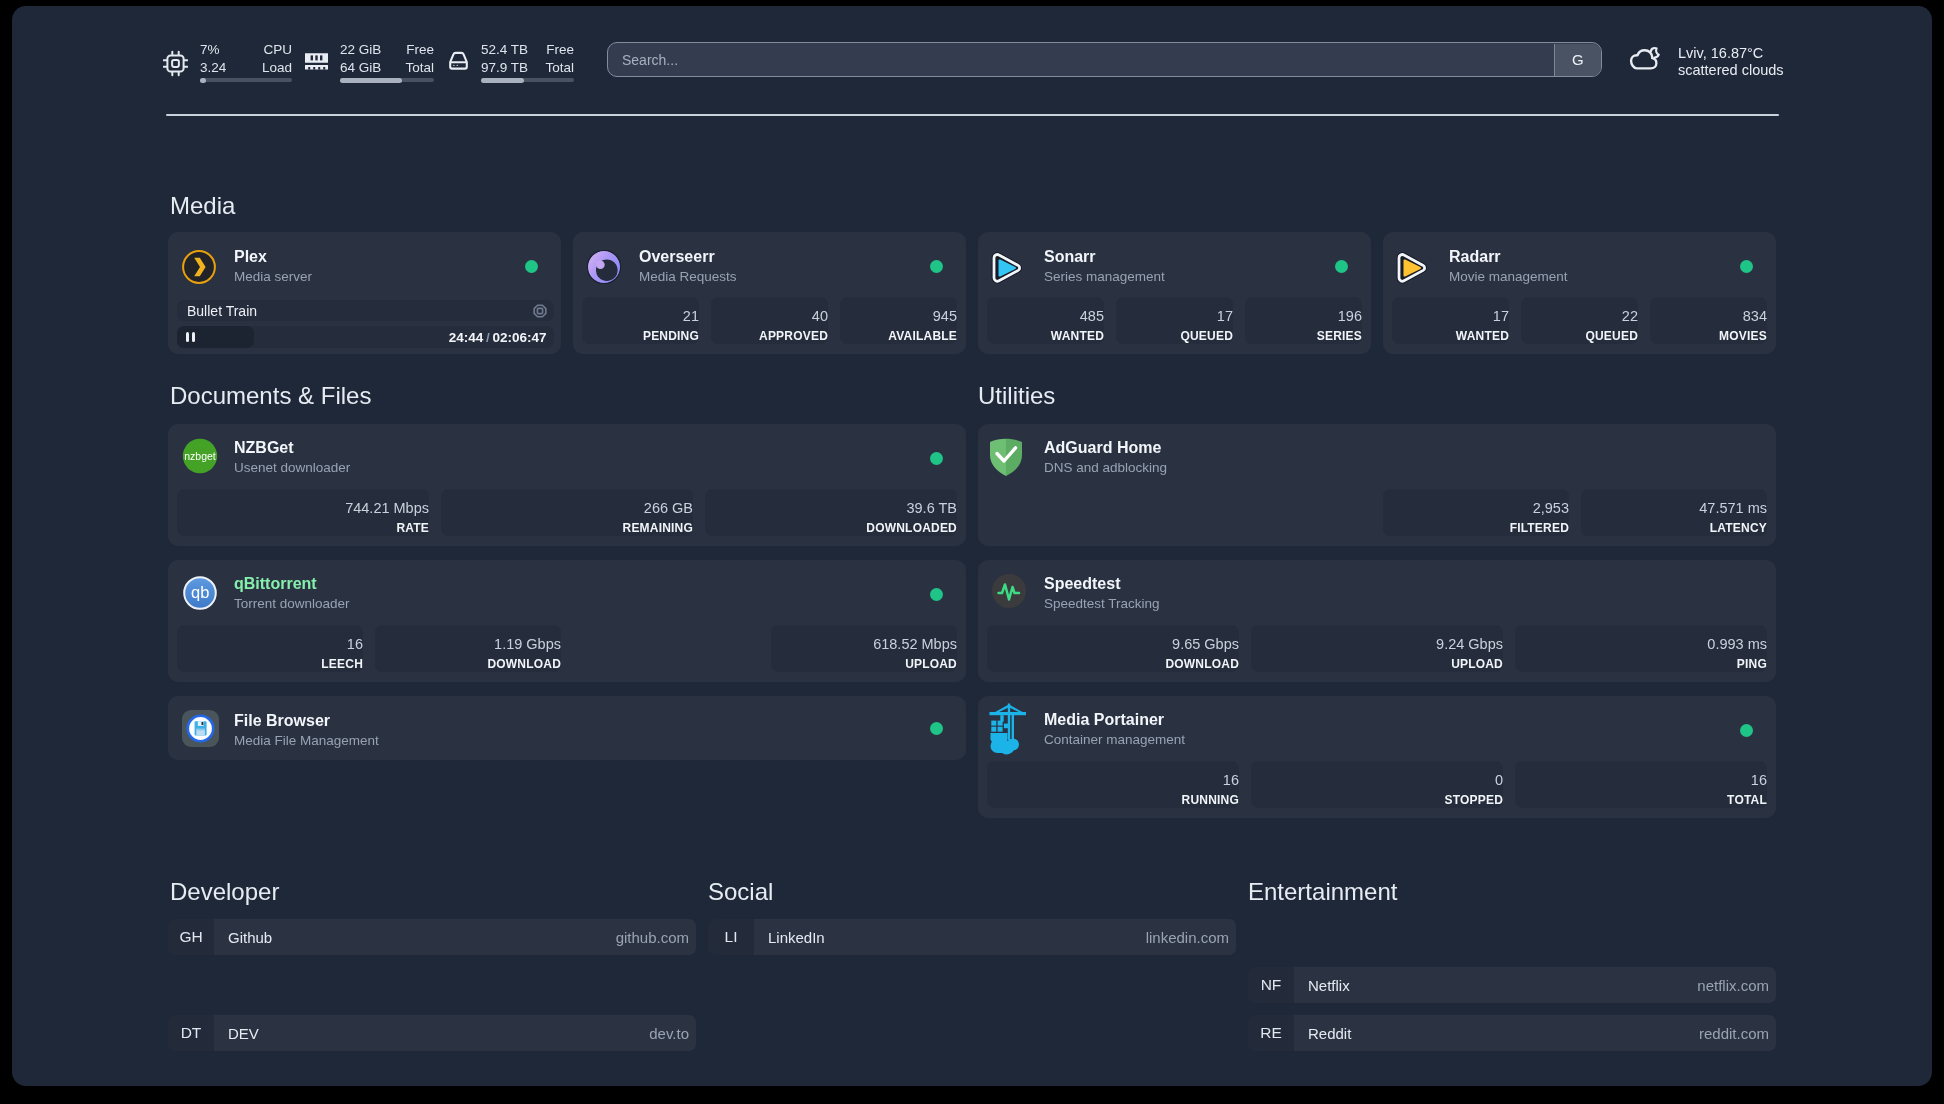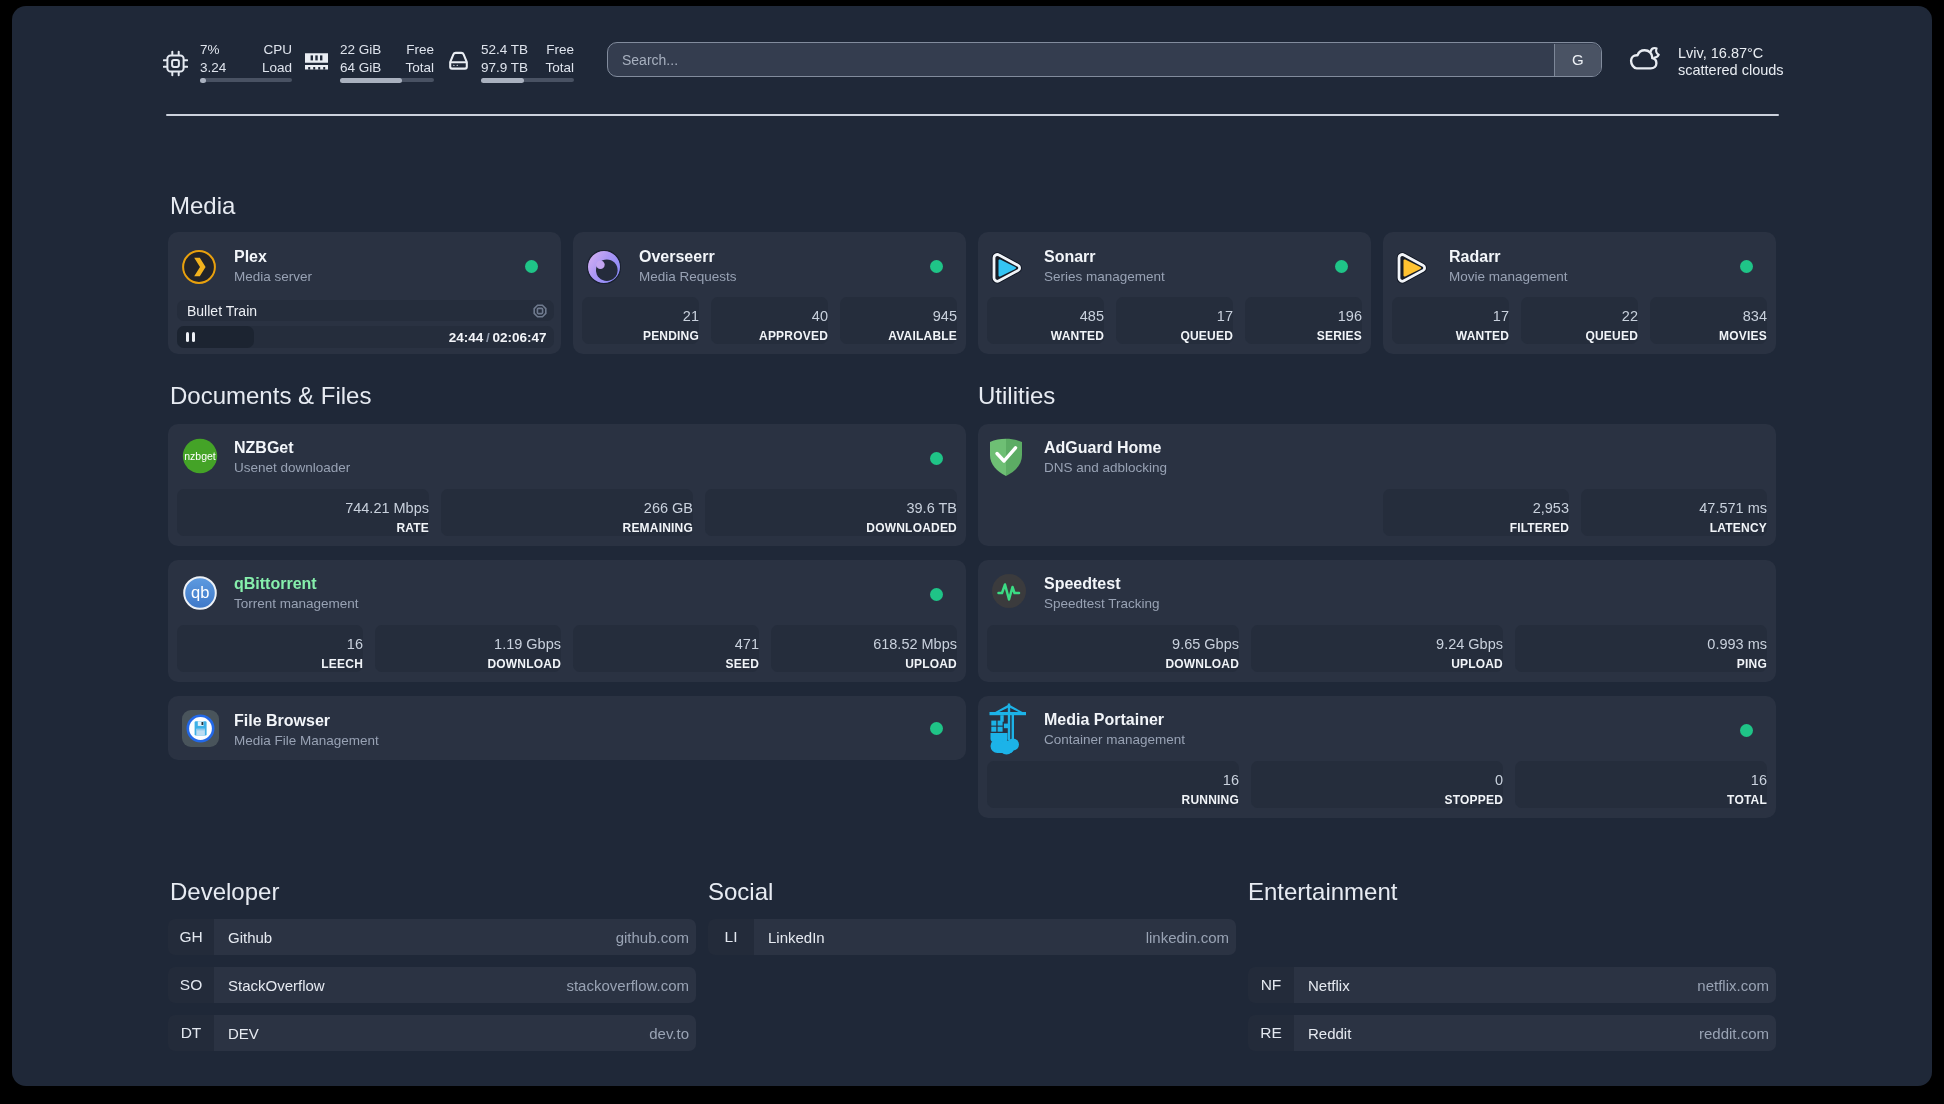--- a/index.html
+++ b/index.html
@@ -202,33 +202,29 @@
 <defs>
         <linearGradient id="qbg" x1="0" y1="0" x2="0" y2="1">
 <stop offset="0" stop-color="#5E9BE0"></stop>
           <stop offset="1" stop-color="#3E78C8"></stop>
         </linearGradient>
       </defs>
 <circle cx="18" cy="18" r="15.8" fill="url(#qbg)" stroke="#EDF1F6" stroke-width="2"></circle>
 <text x="18.2" y="23.2" font-family="Liberation Sans,sans-serif" font-size="16.5" fill="#FFFFFF" text-anchor="middle">qb</text>
 </svg>
     <div class="t" style="left:222px;top:569px;font-size:16px;line-height:18.7px;color:#86efac;font-weight:600;white-space:nowrap;">qBittorrent</div>
-<div class="s" style="left:222px;top:590px;font-size:13.5px;line-height:15.8px;color:#98A2B4;font-weight:400;white-space:nowrap;">Torrent management</div>
+<div class="s" style="left:222px;top:590px;font-size:13.5px;line-height:15.8px;color:#98A2B4;font-weight:400;white-space:nowrap;">Torrent downloader</div>
 <div class="dot" style="left:917.5px;top:581.5px;width:13px;height:13px;"></div>
 <div class="sb" style="left:165px;top:619px;width:186px">
       <div class="v">16</div>
       <div class="l">LEECH</div>
     </div>
 <div class="sb" style="left:363px;top:619px;width:186px">
       <div class="v">1.19 Gbps</div>
       <div class="l">DOWNLOAD</div>
-    </div>
-<div class="sb" style="left:561px;top:619px;width:186px">
-      <div class="v">471</div>
-      <div class="l">SEED</div>
     </div>
 <div class="sb" style="left:759px;top:619px;width:186px">
       <div class="v">618.52 Mbps</div>
       <div class="l">UPLOAD</div>
     </div>
 <div class="card" style="left:156px;top:690px;width:798px;height:64px;"></div>
 <svg class="ic" style="left:170px;top:704px" width="37" height="37" viewBox="0 0 37 37">
 <rect x="0" y="0" width="37" height="37" rx="9" fill="#49545B"></rect>
 <circle cx="18.5" cy="18.5" r="12.7" fill="#FBFDFF" stroke="#2268E8" stroke-width="2.6"></circle>
 <rect x="12.6" y="11.3" width="12" height="14.2" rx="1.2" fill="#3CB0E6"></rect>
@@ -313,24 +309,20 @@
       <div class="l">STOPPED</div>
     </div>
 <div class="sb" style="left:1503px;top:755px;width:252px">
       <div class="v">16</div>
       <div class="l">TOTAL</div>
     </div>
 <div class="bmr" style="left:156px;top:913px;width:528px">
       <div class="ab">GH</div>
       <div class="bn">Github<span class="d">github.com</span></div>
     </div>
-<div class="bmr" style="left:156px;top:961px;width:528px">
-      <div class="ab">SO</div>
-      <div class="bn">StackOverflow<span class="d">stackoverflow.com</span></div>
-    </div>
 <div class="bmr" style="left:156px;top:1009px;width:528px">
       <div class="ab">DT</div>
       <div class="bn">DEV<span class="d">dev.to</span></div>
     </div>
 <div class="bmr" style="left:696px;top:913px;width:528px">
       <div class="ab">LI</div>
       <div class="bn">LinkedIn<span class="d">linkedin.com</span></div>
     </div>
 <div class="bmr" style="left:1236px;top:961px;width:528px">
       <div class="ab">NF</div>

